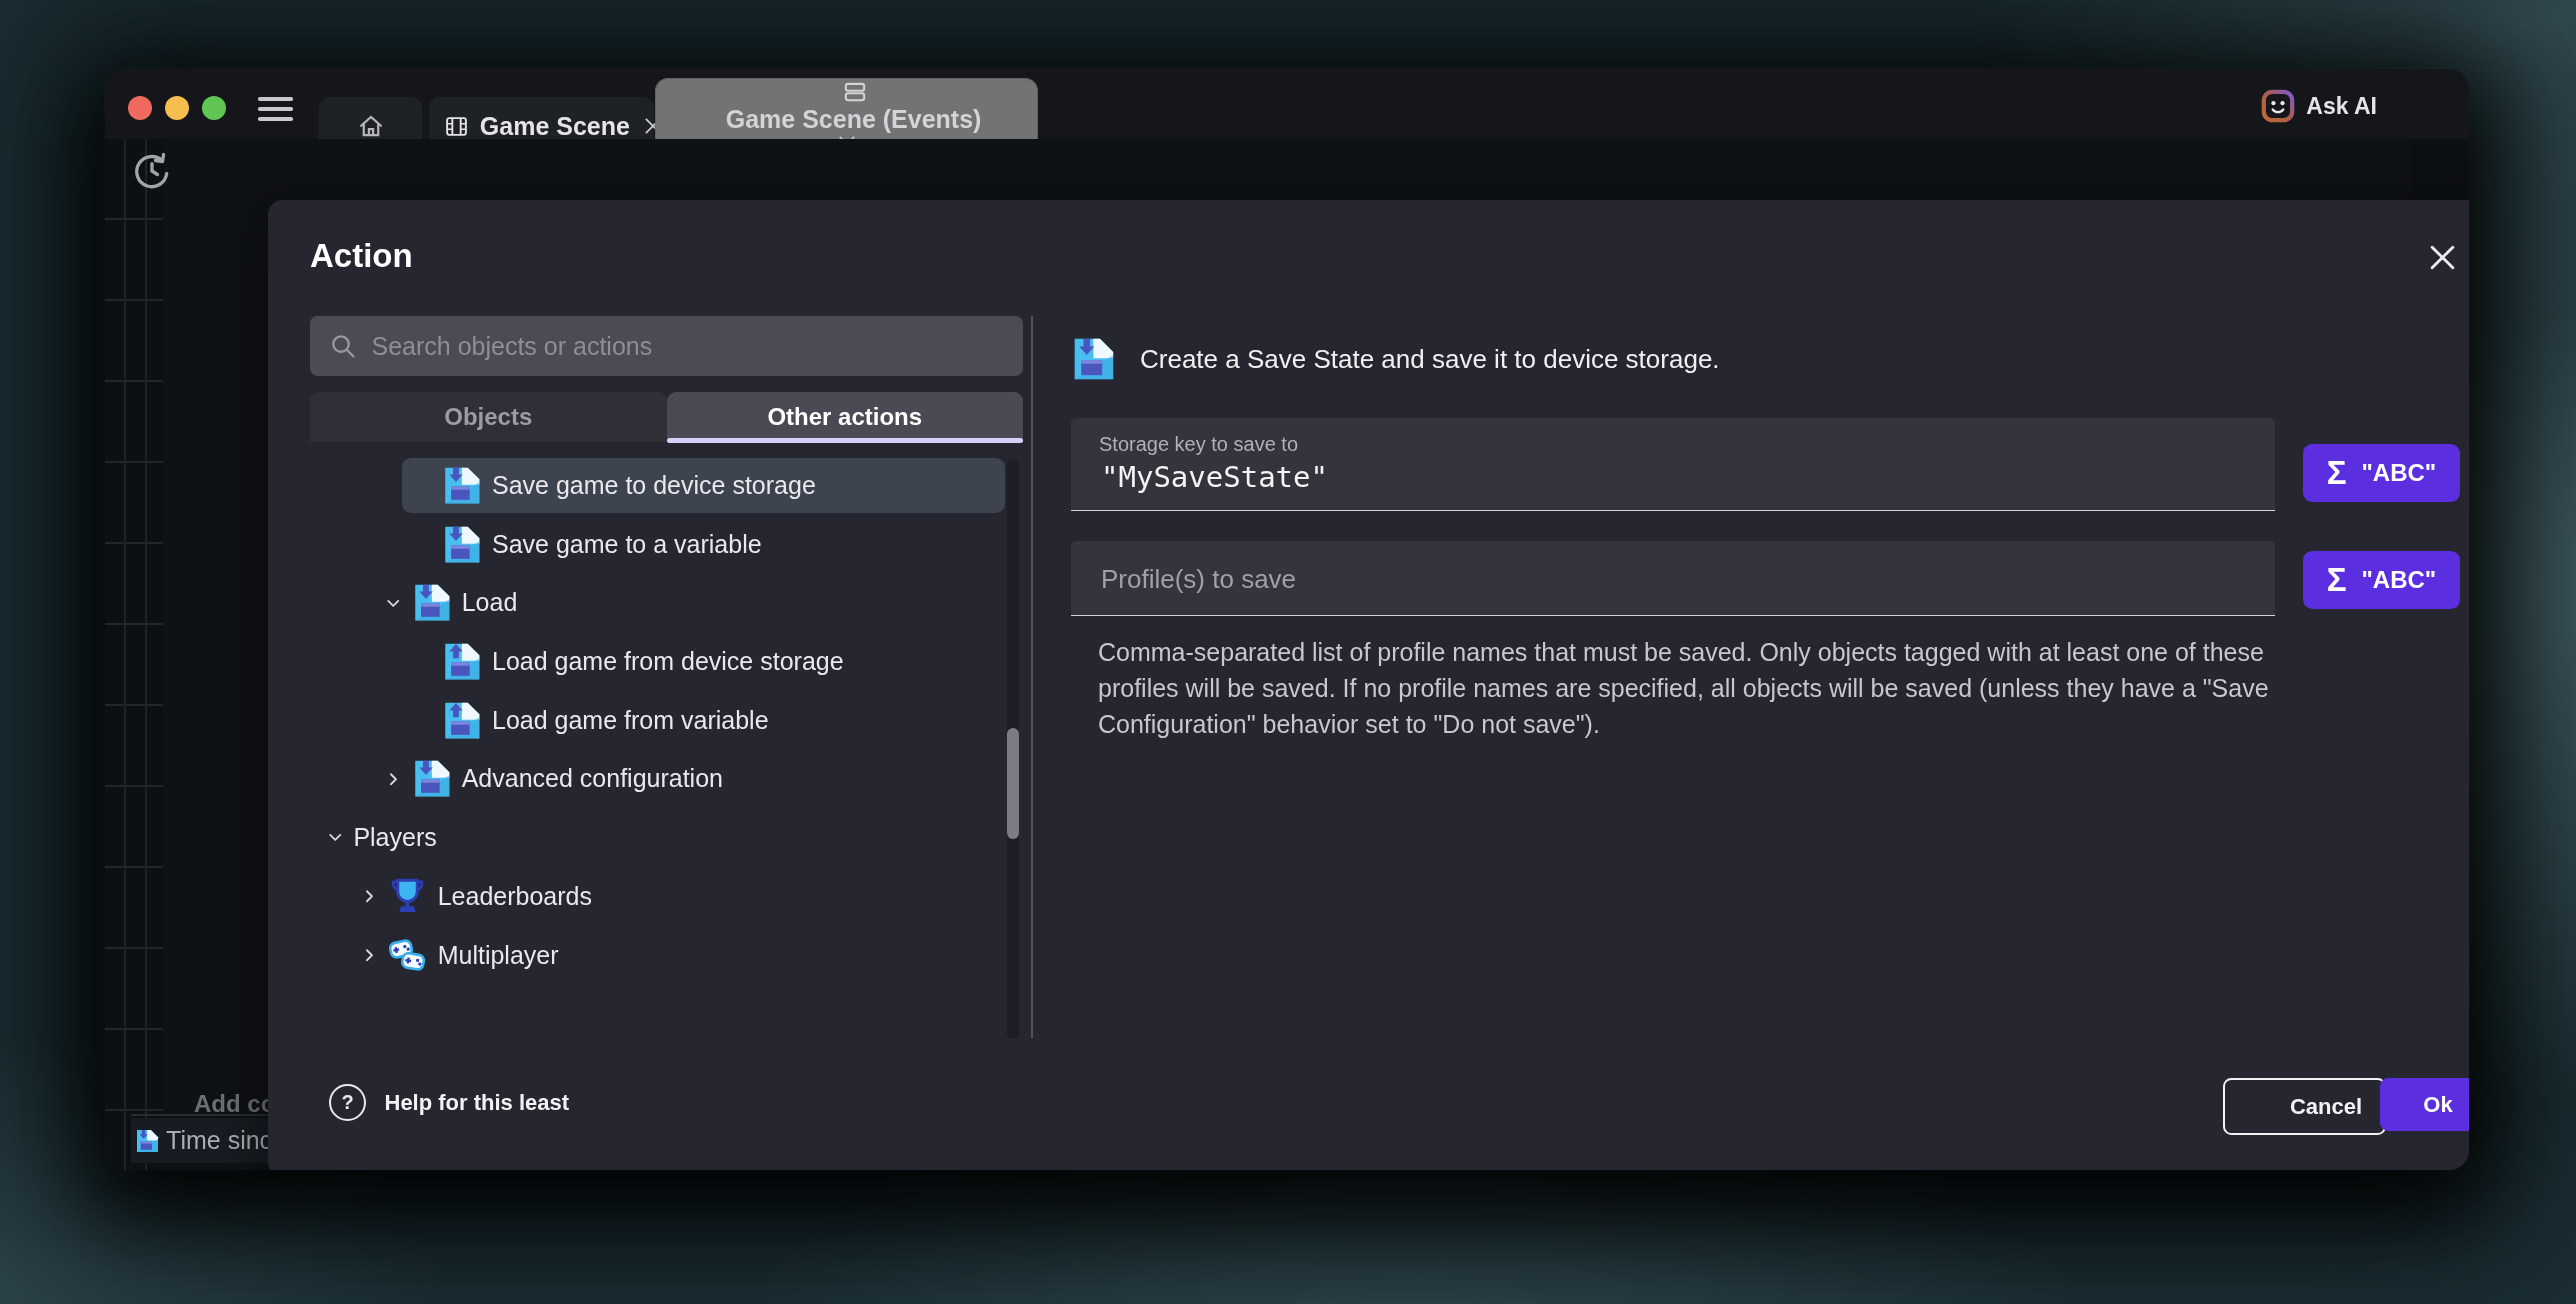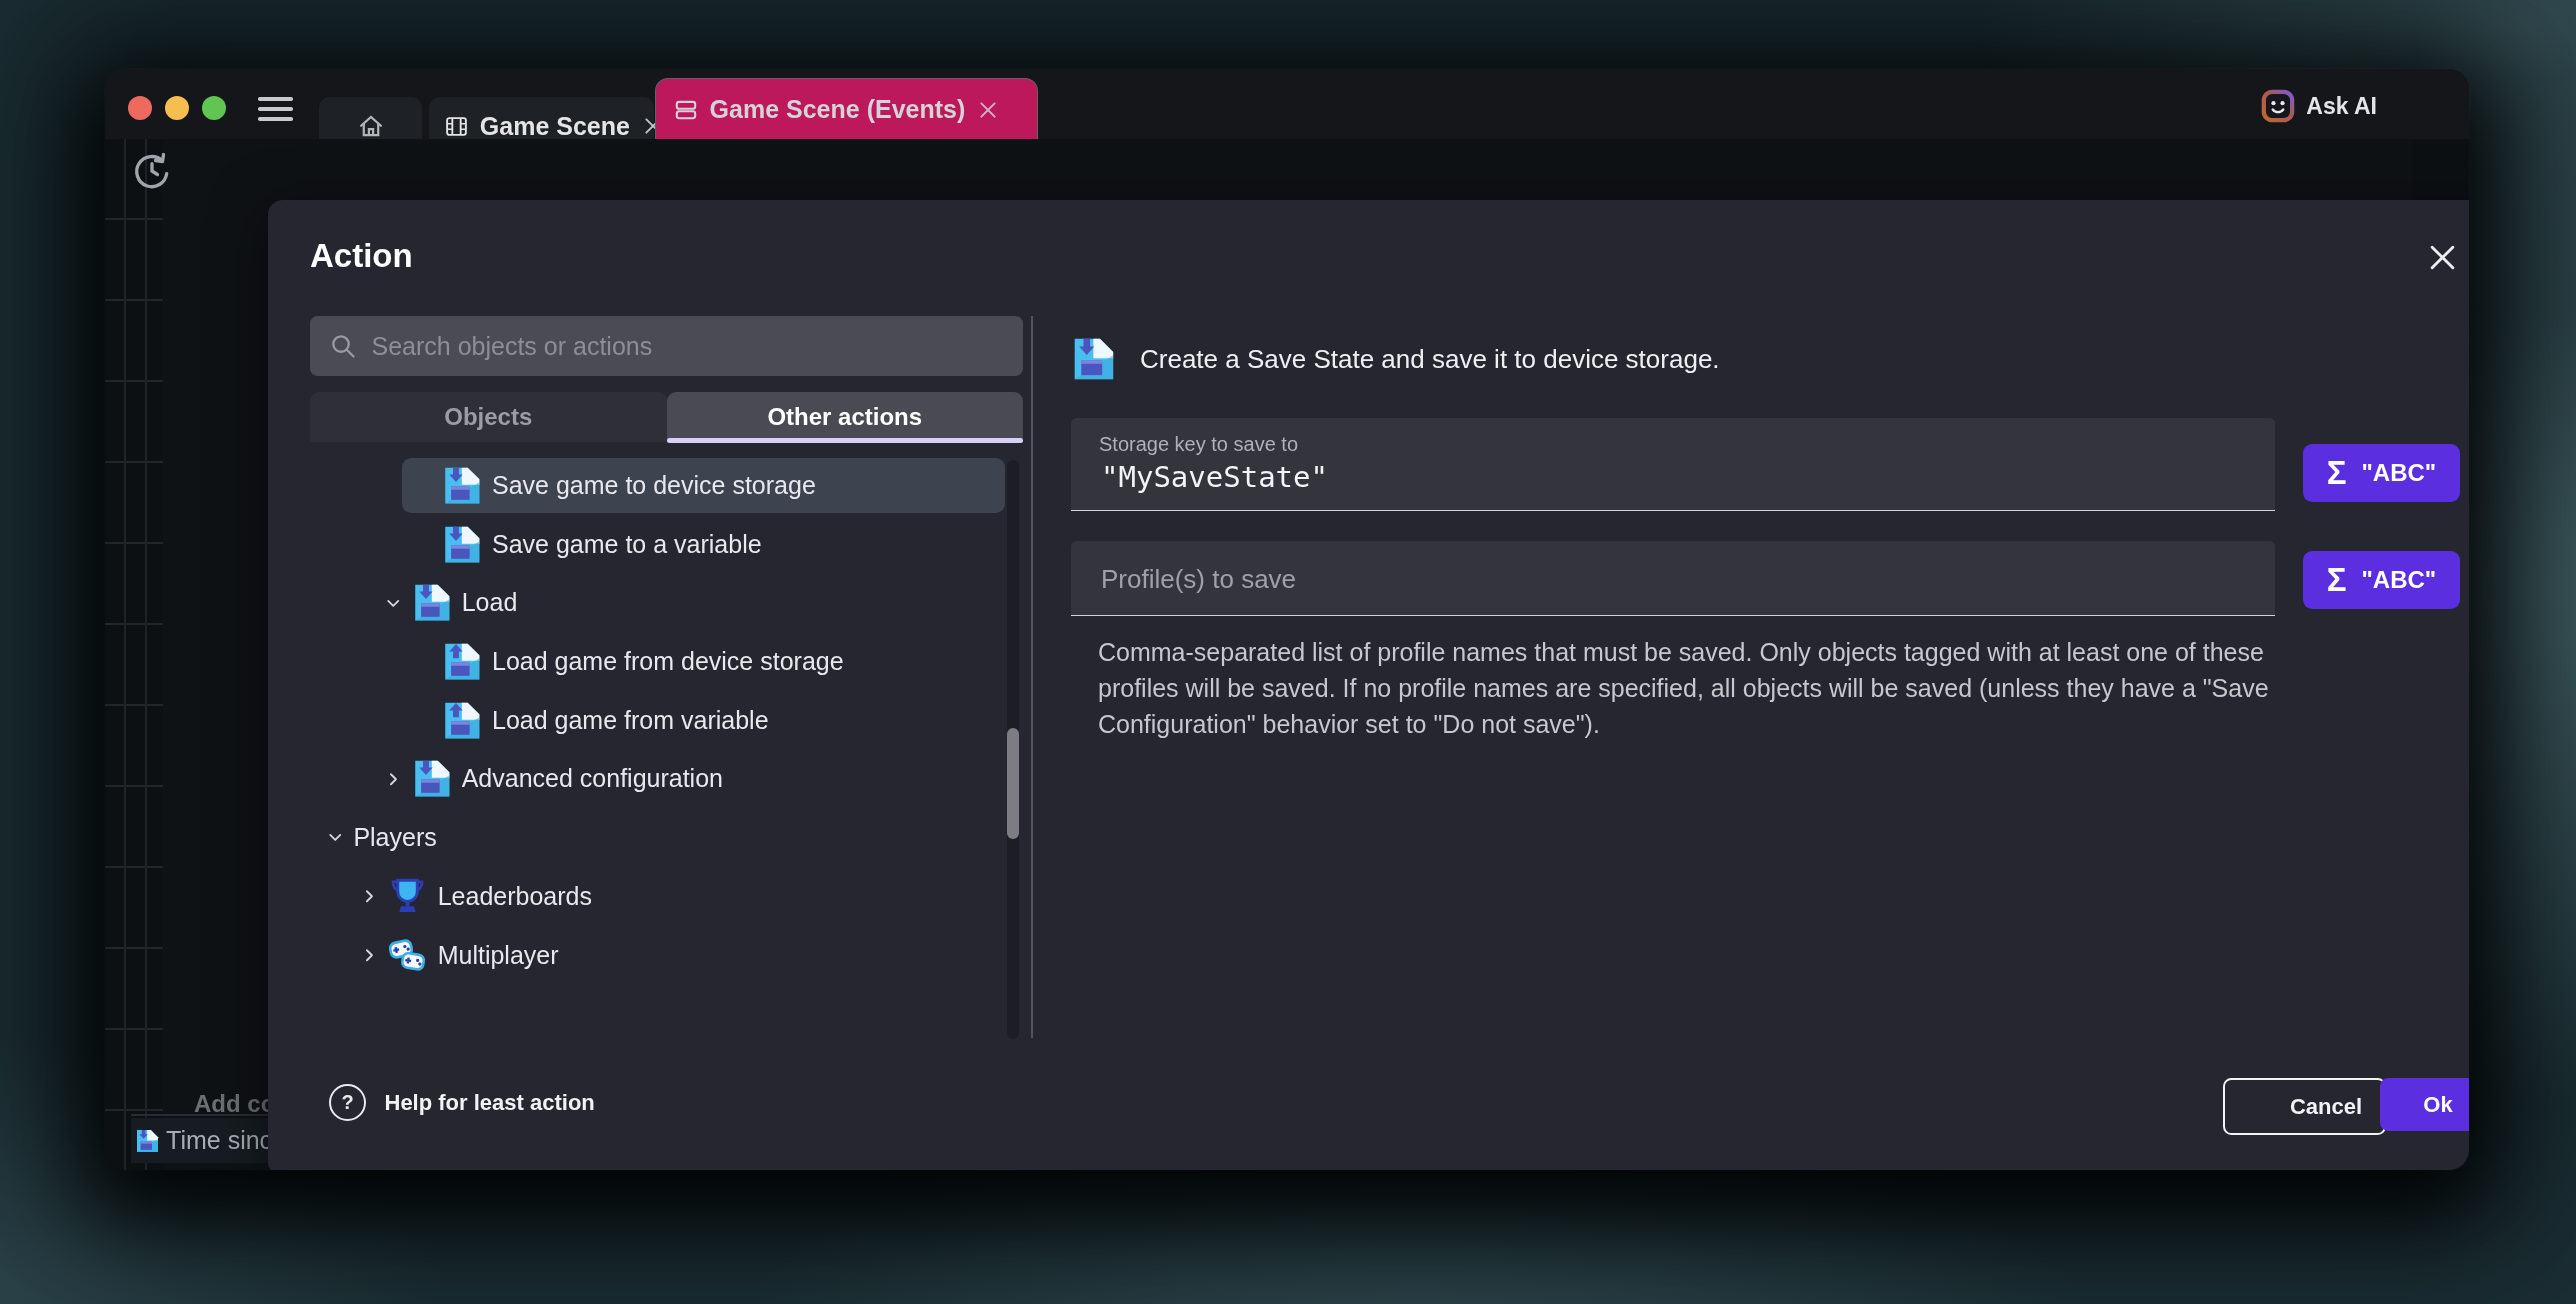--- a/index.html
+++ b/index.html
@@ -19,22 +19,22 @@
 
   
   .titlebar{position:absolute;left:0;top:0;width:100%;height:70px;background:#14161A;}
   .light{position:absolute;top:27px;width:24px;height:24px;border-radius:50%;}
   .hamburger{position:absolute;left:153px;top:28px;width:35px;height:24px;cursor:pointer;}
   .hamburger i{display:block;height:3.7px;border-radius:1.8px;background:#C9C9CC;margin-bottom:6.5px;}
   .tab{position:absolute;top:28px;height:58px;border-radius:11px 11px 0 0;background:#1E2126;
     display:flex;align-items:center;color:#e5e5e5;}
   .tab svg{flex:0 0 auto;}
   .tab .tab-label{font-size:25px;font-weight:700;margin:0 13px 0 11px;white-space:nowrap;}
-  .tab-active{top:9.2px;height:61px;background:#be185d;border:1.8px solid #62626A;border-bottom:none;
-    border-radius:13px 13px 0 0;color:#D3D3D8;}
+  .tab-active{top:9.2px;height:61px;background:#737373;border:1.8px solid #62626A;border-bottom:none;
+    border-radius:13px 13px 0 0;color:#D3D3D8;flex-direction:column;}
   .tab-close{width:20px;height:20px;margin-right:14.8px;cursor:pointer;opacity:.85;}
   .askai{position:absolute;right:92px;top:20px;display:flex;align-items:center;gap:11px;cursor:pointer;}
   .askai-label{color:#E5E5E8;font-size:23px;font-weight:700;}
 
   
   .ws{position:absolute;left:0;top:70px;width:100%;height:1031px;background:#0F1215;}
   .ws-left{position:absolute;left:0;top:0;width:58px;height:100%;background:#0D1013;
     background-image:repeating-linear-gradient(to bottom, rgba(255,255,255,0) 0 79px, #20262a 79px 81px);}
   .ws-left i{position:absolute;top:0;width:1.8px;height:100%;background:#1E2327;}
   .history-btn{position:absolute;left:26px;top:11px;width:42px;height:42px;color:#9FA5AA;cursor:pointer;}
@@ -422,21 +422,21 @@
       </div>
       <div class="exprbtn eb2">
         <span class="sg">Σ</span>
         <span class="ab">"ABC"</span>
       </div>
 
       <div class="helptext">Comma-separated list of profile names that must be saved. Only objects tagged with at least one of these profiles will be saved. If no profile names are specified, all objects will be saved (unless they have a "Save Configuration" behavior set to "Do not save").</div>
 
       <div class="foot-help">
         <span class="qcircle">?</span>
-        <span class="foot-help-label">Help for least action</span>
+        <span class="foot-help-label">Help for this least</span>
       </div>
       <div class="btn btn-cancel">Cancel</div>
       <div class="btn btn-ok">Ok</div>
     </div>
 
   </div>
 </div>
 
 
 </body></html>

